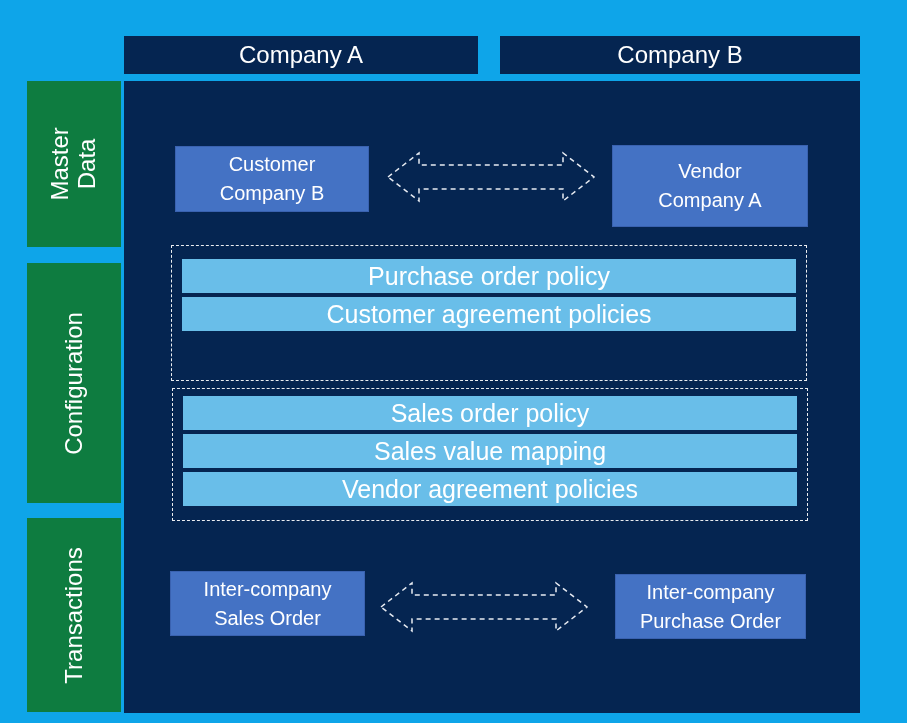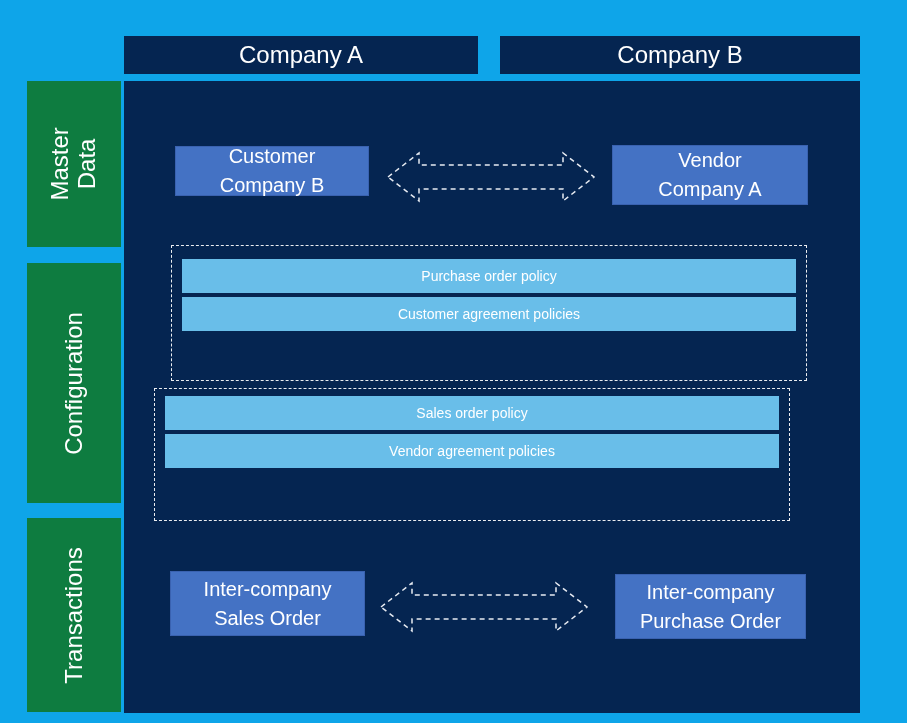--- a/index.html
+++ b/index.html
@@ -74,21 +74,21 @@
   .config-group.purchase { padding: 13px 10px 13px 10px; }
   .config-group.sales    { padding: 7px 10px 16px 10px; }
   .config-bar {
     height: 34px;
     flex: 0 0 34px;
     background: #69BEE9;
     color: #ffffff;
     display: flex;
     align-items: center;
     justify-content: center;
-    font-size: 14px;
+    font-size: 25px;
   }
 
   .arrow-svg { display: block; }
 </style>
 </head>
 <body>
 
 <div class="page">
 
   <div class="abs company-header" style="left:124px; top:36px; width:354px; height:38px;">
@@ -104,45 +104,48 @@
     <span class="vtext">Master
 Data</span>
   </div>
   <div class="abs green-box" style="left:27px; top:263px; width:94px; height:240px;">
     <span class="vtext">Configuration</span>
   </div>
   <div class="abs green-box" style="left:27px; top:518px; width:94px; height:194px;">
     <span class="vtext">Transactions</span>
   </div>
 
-  <div class="abs entity-box" style="left:175px; top:146px; width:194px; height:50px;">
+  <div class="abs entity-box" style="left:175px; top:146px; width:194px; height:66px;">
     <span>Customer
 Company B</span>
   </div>
-  <div class="abs entity-box" style="left:612px; top:145px; width:196px; height:60px;">
+  <div class="abs entity-box" style="left:612px; top:145px; width:196px; height:82px;">
     <span>Vendor
 Company A</span>
   </div>
 
   <svg class="abs arrow-svg" style="left:386px; top:151px;" width="210" height="52" viewBox="0 0 210 52">
     <polygon points="2,26 33,2 33,14 177,14 177,2 208,26 177,50 177,38 33,38 33,50" fill="none" stroke="#E7EBF2" stroke-width="1.5" stroke-dasharray="5 4"></polygon>
   </svg>
 
   <div class="abs config-group purchase" style="left:171px; top:245px; width:636px; height:136px;">
     <div class="config-bar">
       <span>Purchase order policy</span>
     </div>
     <div class="config-bar">
       <span>Customer agreement policies</span>
     </div>
   </div>
 
-  <div class="abs config-group sales" style="left:154px; top:388px; width:636px; height:133px;">
+  <div class="abs config-group sales" style="left:172px; top:388px; width:636px; height:133px;">
     <div class="config-bar">
       <span>Sales order policy</span>
+    </div>
+    <div class="config-bar">
+      <span>Sales value mapping</span>
     </div>
     <div class="config-bar">
       <span>Vendor agreement policies</span>
     </div>
   </div>
 
   <div class="abs entity-box" style="left:170px; top:571px; width:195px; height:65px;">
     <span>Inter-company
 Sales Order</span>
   </div>

